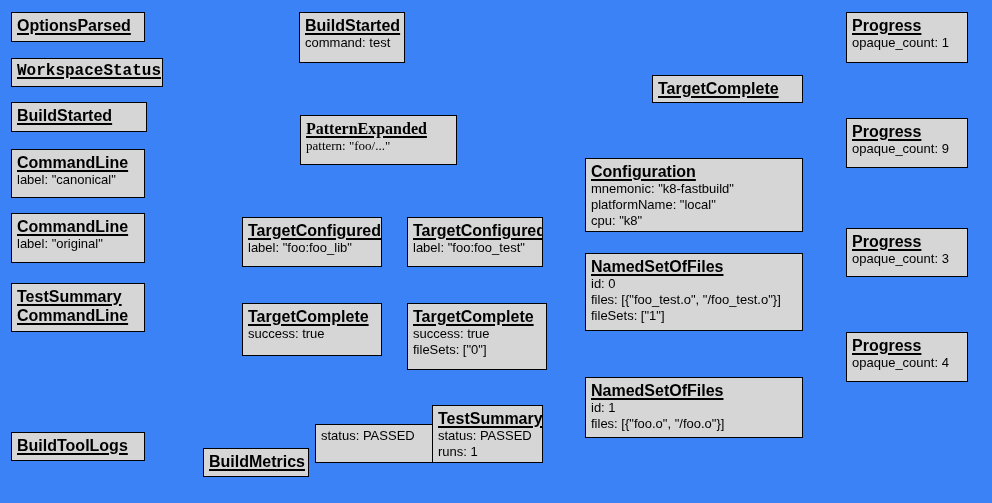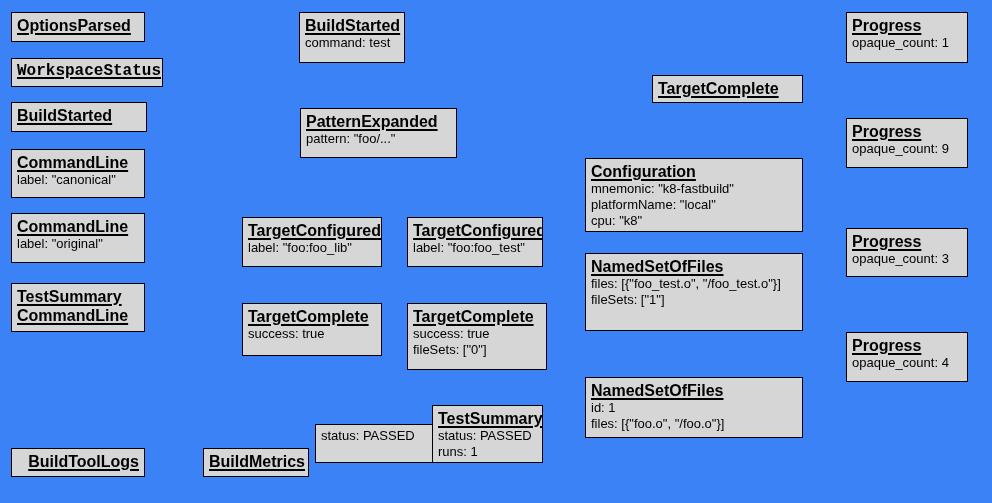--- a/index.html
+++ b/index.html
@@ -63,34 +63,34 @@
     <span class="t">CommandLine</span>
     <span class="f">label: "original"</span>
   </div>
 
   <div class="node" style="left:11px; top:283px; width:134px; height:49px;">
     <span class="t">TestSummary</span>
     <span class="t">CommandLine</span>
   </div>
 
 
-  <div class="node" style="left:11px; top:448px; width:134px; height:29px;text-align:right;">
+  <div class="node" style="left:11px; top:432px; width:134px; height:29px;">
     <span class="t">BuildToolLogs</span>
   </div>
 
   <div class="node" style="left:163px; top:448px; width:106px; height:29px;margin-left:40px;">
     <span class="t">BuildMetrics</span>
   </div>
 
   <div class="node" style="left:299px; top:12px; width:106px; height:51px;">
     <span class="t">BuildStarted</span>
     <span class="f">command: test</span>
   </div>
 
-  <div class="node" style="left:300px; top:108px; width:157px; height:50px;">
+  <div class="node" style="left:300px; top:115px; width:157px; height:50px;font-family:Liberation Serif, serif;">
     <span class="t">PatternExpanded</span>
     <span class="f">pattern: "foo/..."</span>
   </div>
 
   <div class="node" style="left:242px; top:217px; width:140px; height:50px;">
     <span class="t">TargetConfigured</span>
     <span class="f">label: "foo:foo_lib"</span>
   </div>
 
   <div class="node" style="left:407px; top:217px; width:136px; height:50px;">
@@ -125,20 +125,21 @@
 
   <div class="node" style="left:585px; top:158px; width:218px; height:74px;">
     <span class="t">Configuration</span>
     <span class="f">mnemonic: "k8-fastbuild"</span>
     <span class="f">platformName: "local"</span>
     <span class="f">cpu: "k8"</span>
   </div>
 
   <div class="node" style="left:585px; top:253px; width:218px; height:78px;">
     <span class="t">NamedSetOfFiles</span>
+    <span class="f">id: 0</span>
     <span class="f">files: [{"foo_test.o", "/foo_test.o"}]</span>
     <span class="f">fileSets: ["1"]</span>
   </div>
 
   <div class="node" style="left:585px; top:377px; width:218px; height:61px;">
     <span class="t">NamedSetOfFiles</span>
     <span class="f">id: 1</span>
     <span class="f">files: [{"foo.o", "/foo.o"}]</span>
   </div>
 

